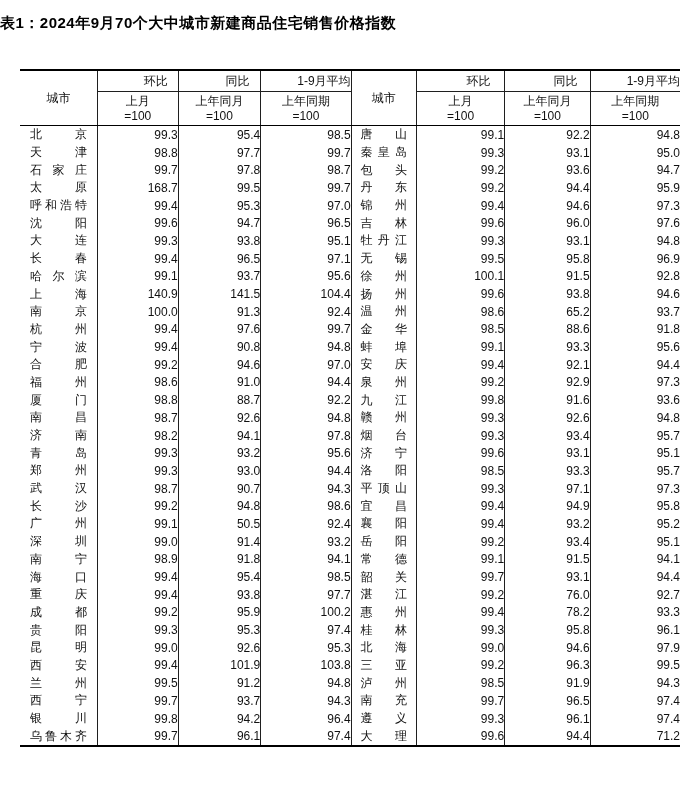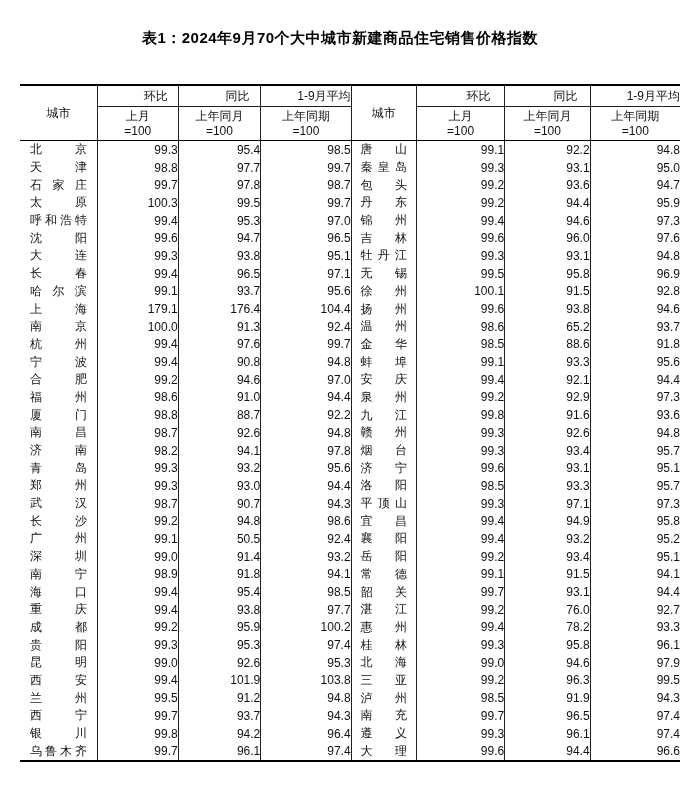--- a/index.html
+++ b/index.html
@@ -13,22 +13,22 @@
     overflow: hidden;
   }
   .page {
     position: relative;
     width: 680px;
     height: 800px;
     background: #ffffff;
   }
   .page-title {
     margin: 0;
-    padding-top: 29px;
-    text-align: center;
+    padding-top: 14px;
+    text-align: left;
     font-size: 15px;
     font-weight: bold;
     color: #000000;
     letter-spacing: 0.5px;
   }
   table.price-table {
     border-collapse: collapse;
     table-layout: fixed;
     margin: 36px 0 0 20px;
     border-top: 2.5px solid #000000;
@@ -180,21 +180,21 @@
             <span class="jc">包头</span>
           </td>
           <td class="num-cell bl">99.2</td>
           <td class="num-cell bl">93.6</td>
           <td class="num-cell bl">94.7</td>
         </tr>
         <tr>
           <td class="city-cell">
             <span class="jc">太原</span>
           </td>
-          <td class="num-cell bl">100.3</td>
+          <td class="num-cell bl">168.7</td>
           <td class="num-cell bl">99.5</td>
           <td class="num-cell bl">99.7</td>
           <td class="city-cell bl narrow">
             <span class="jc">丹东</span>
           </td>
           <td class="num-cell bl">99.2</td>
           <td class="num-cell bl">94.4</td>
           <td class="num-cell bl">95.9</td>
         </tr>
         <tr>
@@ -264,22 +264,22 @@
             <span class="jc">徐州</span>
           </td>
           <td class="num-cell bl">100.1</td>
           <td class="num-cell bl">91.5</td>
           <td class="num-cell bl">92.8</td>
         </tr>
         <tr>
           <td class="city-cell">
             <span class="jc">上海</span>
           </td>
-          <td class="num-cell bl">179.1</td>
-          <td class="num-cell bl">176.4</td>
+          <td class="num-cell bl">140.9</td>
+          <td class="num-cell bl">141.5</td>
           <td class="num-cell bl">104.4</td>
           <td class="city-cell bl narrow">
             <span class="jc">扬州</span>
           </td>
           <td class="num-cell bl">99.6</td>
           <td class="num-cell bl">93.8</td>
           <td class="num-cell bl">94.6</td>
         </tr>
         <tr>
           <td class="city-cell">
@@ -622,18 +622,18 @@
             <span class="jc">乌鲁木齐</span>
           </td>
           <td class="num-cell bl">99.7</td>
           <td class="num-cell bl">96.1</td>
           <td class="num-cell bl">97.4</td>
           <td class="city-cell bl narrow">
             <span class="jc">大理</span>
           </td>
           <td class="num-cell bl">99.6</td>
           <td class="num-cell bl">94.4</td>
-          <td class="num-cell bl">96.6</td>
+          <td class="num-cell bl">71.2</td>
         </tr>
       </tbody>
   </table>
 
 </div>
 
 </body></html>

